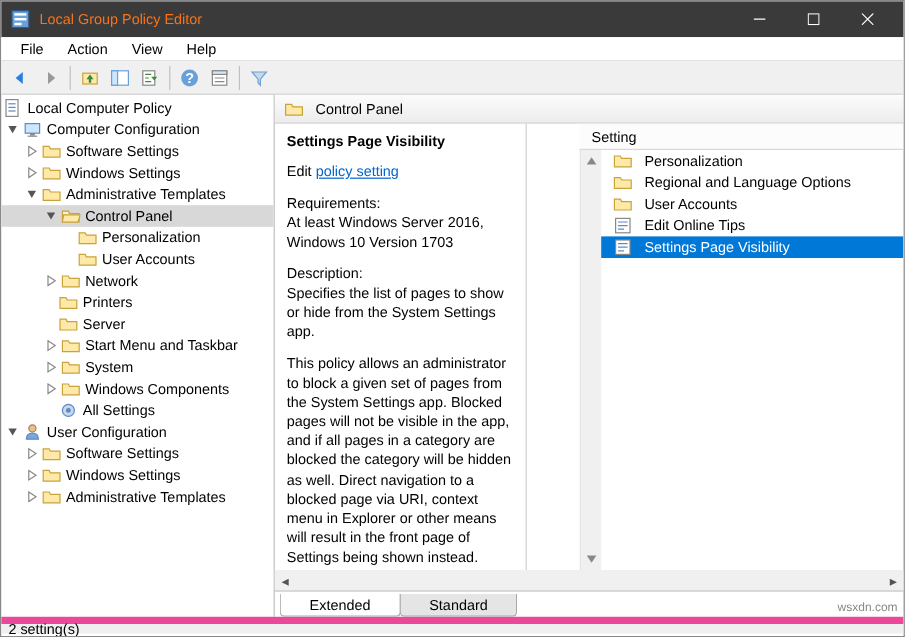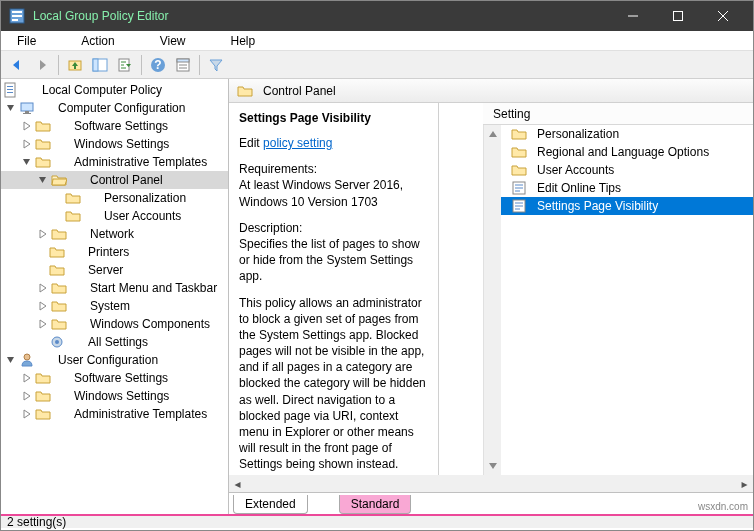--- a/index.html
+++ b/index.html
@@ -1,41 +1,41 @@
 <!DOCTYPE html>
 <html><head>
 <meta charset="utf-8">
 <style>
 * { box-sizing: border-box; margin: 0; padding: 0; font-family: "Segoe UI", Tahoma, sans-serif; font-size: 12px; }
 body { background: #fff; width: 754px; height: 531px; overflow: hidden; border: 1px solid #888; }
 
-.titlebar { height: 30px; background: #3a3a3a; color: #86efac; display: flex; align-items: center; padding: 0 8px; }
+.titlebar { height: 30px; background: #3a3a3a; color: #f97316; display: flex; align-items: center; padding: 0 8px; }
 .titlebar .title-icon { width: 16px; height: 16px; margin-right: 8px; }
 .titlebar .title-text { flex: 1; font-size: 12px; }
 .titlebar .win-btn { width: 45px; height: 30px; display: flex; align-items: center; justify-content: center; color: #fff; }
 .titlebar .win-btn svg { stroke: #fff; }
 
-.menubar { height: 20px; background: #fff; display: flex; align-items: center; padding: 0 6px; border-bottom: 1px solid #e0e0e0; gap: 25px; }
+.menubar { height: 20px; background: #fff; display: flex; align-items: center; padding: 0 6px; border-bottom: 1px solid #e0e0e0; }
 .menubar .menu-item { padding: 2px 10px; font-size: 12px; }
 
 .toolbar { height: 28px; background: #f0f0f0; display: flex; align-items: center; padding: 0 4px; border-bottom: 1px solid #d0d0d0; gap: 1px; }
 .toolbar .tool-btn { width: 24px; height: 24px; display: flex; align-items: center; justify-content: center; border: 1px solid transparent; }
 .toolbar .sep { width: 1px; height: 20px; background: #c0c0c0; margin: 0 3px; }
 
 .content { display: flex; height: 435px; }
 
 .tree-pane { width: 228px; border-right: 1px solid #c0c0c0; overflow: auto; padding: 2px 0; }
 .tree-pane ul { list-style: none; }
 .tree-pane li { white-space: nowrap; }
 .tree-row { display: flex; align-items: center; height: 18px; padding-right: 4px; }
 .tree-row.selected { background: #d8d8d8; }
 .tw { width: 12px; height: 12px; display: inline-flex; align-items: center; justify-content: center; margin-right: 2px; color: #555; flex-shrink: 0; }
 .indent { display: inline-block; flex-shrink: 0; }
 .ticon { width: 16px; height: 16px; margin-right: 4px; flex-shrink: 0; }
-.tree-label { font-size: 12px; margin-left: 19px; }
+.tree-label { font-size: 12px; }
 
 .main-pane { flex: 1; display: flex; flex-direction: column; position: relative; }
 .loc-header { height: 24px; background: linear-gradient(#fcfcfc, #ececec); border-bottom: 1px solid #d0d0d0; display: flex; align-items: center; padding: 0 8px; gap: 6px; }
 .loc-title { font-size: 12px; }
 
 .detail-row { flex: 1; display: flex; overflow: hidden; }
 
 .desc-pane { width: 210px; border-right: 1px solid #d0d0d0; padding: 8px 10px; overflow: hidden; }
 .desc-title { font-weight: bold; margin-bottom: 10px; }
 .desc-link { color: #0066cc; text-decoration: underline; }
@@ -45,25 +45,25 @@
 .list-header { height: 22px; border-bottom: 1px solid #d8d8d8; display: flex; align-items: center; padding: 0 10px; font-size: 12px; background: #fcfcfc; }
 .list-body { flex: 1; display: flex; overflow: hidden; }
 .scroll-stub { width: 18px; background: #f0f0f0; border-left: 1px solid #e0e0e0; display: flex; flex-direction: column; }
 .scroll-arrow { height: 18px; display: flex; align-items: center; justify-content: center; color: #555; }
 .scroll-arrow:last-child { margin-top: auto; }
 .list-rows { flex: 1; }
 .list-row { height: 18px; display: flex; align-items: center; padding: 0 4px 0 10px; gap: 6px; }
 .list-row.selected { background: #0078d7; color: #fff; }
 
 .tabs { height: 22px; display: flex; align-items: flex-end; padding-left: 4px; border-top: 1px solid #c0c0c0; }
-.tab { padding: 2px 11px; border: 1px solid #aaa; border-top: none; border-radius: 0 0 4px 4px; background: #fff; margin-right: -1px; font-size: 12px; }
+.tab { padding: 2px 24px; border: 1px solid #aaa; border-top: none; border-radius: 0 0 4px 4px; background: #fff; margin-right: -1px; font-size: 12px; }
 .tab.active { background: #fff; font-weight: normal; }
-.tab:not(.active) { background: #f9a8d4; margin-left: 32px; }
-
-.statusbar { height: 14px; border-top: 2px solid #ec4899; background: #f0f0f0; display: flex; align-items: center; padding: 0 6px; font-size: 11px; text-align: right; }
+.tab:not(.active) { background: #e5e5e5; }
+
+.statusbar { height: 14px; border-top: 6px solid #ec4899; background: #f0f0f0; display: flex; align-items: center; padding: 0 6px; font-size: 11px; text-align: right; }
 
 .hscroll-stub { height: 17px; background: #f0f0f0; display: flex; align-items: center;}
 .hs-arrow { width:17px; display:flex; align-items:center; justify-content:center; color:#555;}
 .hs-track { flex:1; }
 
 .watermark { position: absolute; right: 6px; bottom: 19px; font-size: 10px; color: #888; pointer-events: none; }
 </style>
 </head>
 <body>
 

